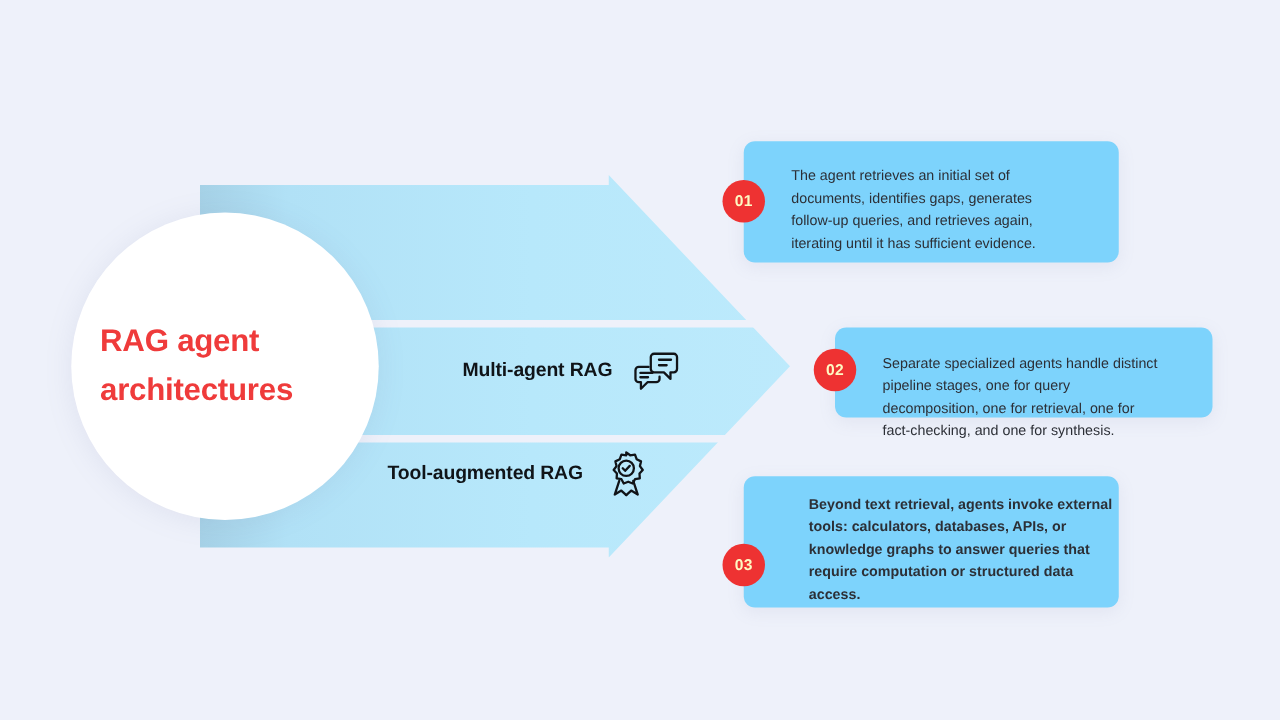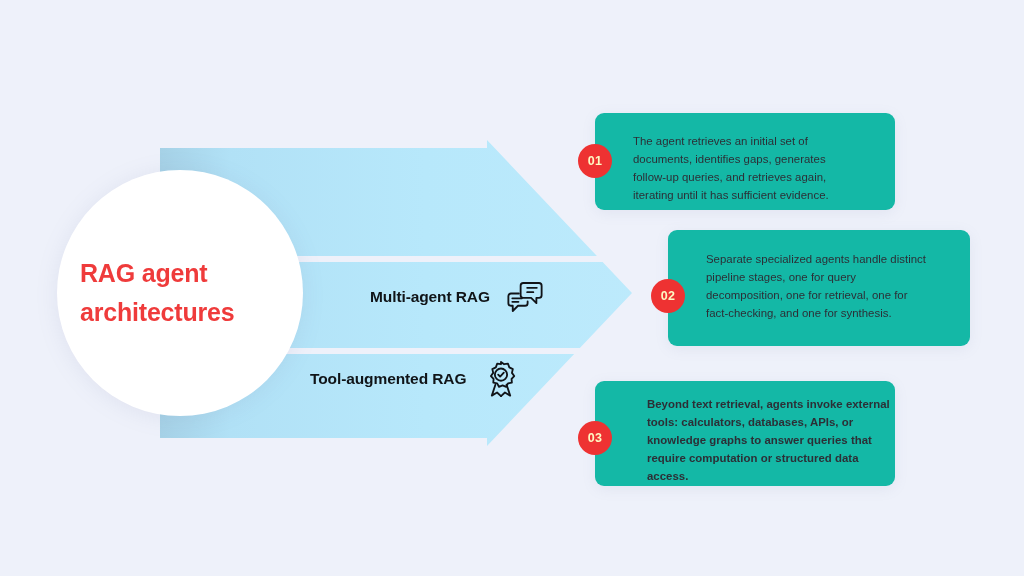--- a/index.html
+++ b/index.html
@@ -62,36 +62,36 @@
   }
   .band-icon { display:block; width:42px; height:42px; }
 
   #row-1 { left:310px; top:194px; }
   #row-2 { left:370px; top:276px; }
   #row-3 { left:310px; top:358px;justify-content:center; }
 
   
   .card {
     position:absolute;
-    background:#14b8a6;
+    background:#7dd3fc;
     border-radius:9px;
     box-shadow:0 3px 14px rgba(125,135,175,0.11);
   }
   .card-text {
     font-size:11.4px;
     line-height:1.58;
     color:#2c2f36;
     letter-spacing:0.02px;
     white-space:pre-line;
   }
 
   #card-1 { left:595px; top:113px; width:300px; height:97px; }
   #card-1 .card-text { position:absolute; left:38px; top:19px; width:240px; }
 
-  #card-2 { left:668px; top:230px; width:302px; height:116px; }
+  #card-2 { left:668px; top:262px; width:302px; height:72px; }
   #card-2 .card-text { position:absolute; left:38px; top:20px; width:250px; }
 
   #card-3 { left:595px; top:381px; width:300px; height:105px; }
   #card-3 .card-text { position:absolute; left:52px; top:14px; width:250px;font-weight:bold; }
 
   
   .badge {
     position:absolute;
     width:34px; height:34px;
     border-radius:50%;
@@ -99,21 +99,21 @@
     color:#fef9c3;
     font-size:12.5px;
     font-weight:bold;
     display:flex;
     align-items:center;
     justify-content:center;
     letter-spacing:0.3px;
   }
   #badge-1 { left:578px; top:144px; }
   #badge-2 { left:651px; top:279px; }
-  #badge-3 { left:578px; top:421px; }
+  #badge-3 { left:578px; top:435px; }
 </style>
 </head>
 <body>
 
 <div id="stage">
 
   <svg id="arrow-group" viewBox="0 0 1024 576" width="1024" height="576">
     <defs>
       <linearGradient id="bandGrad" x1="0" y1="0" x2="1" y2="0">
         <stop offset="0%" stop-color="#a4cfe4"></stop>

